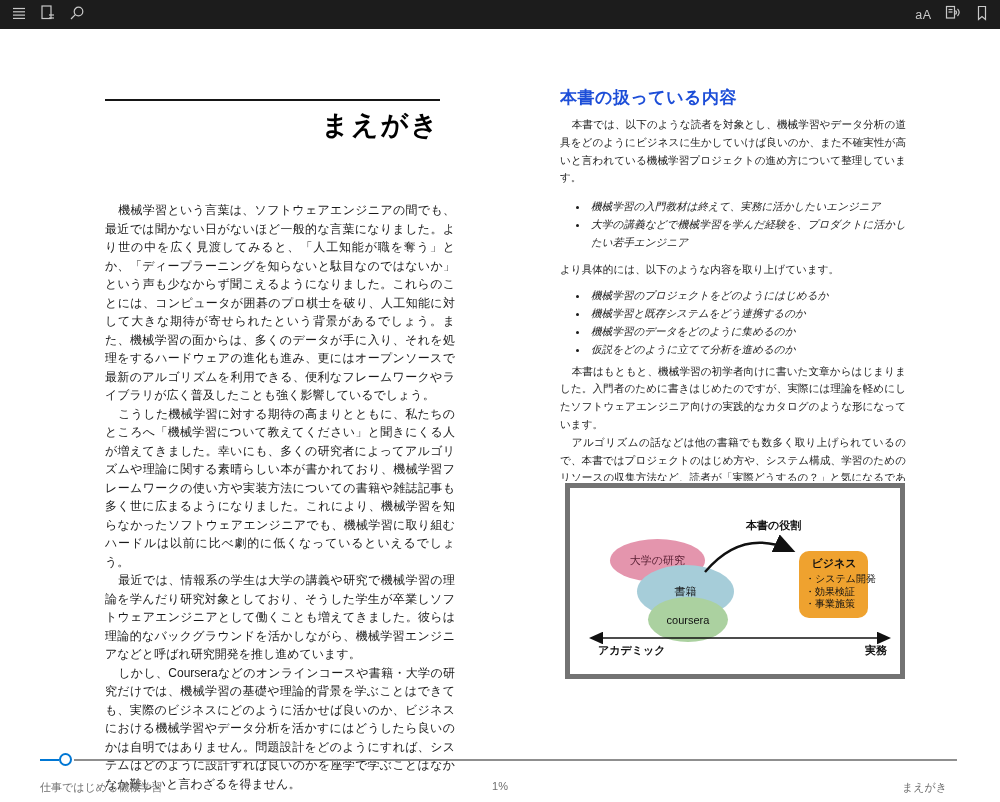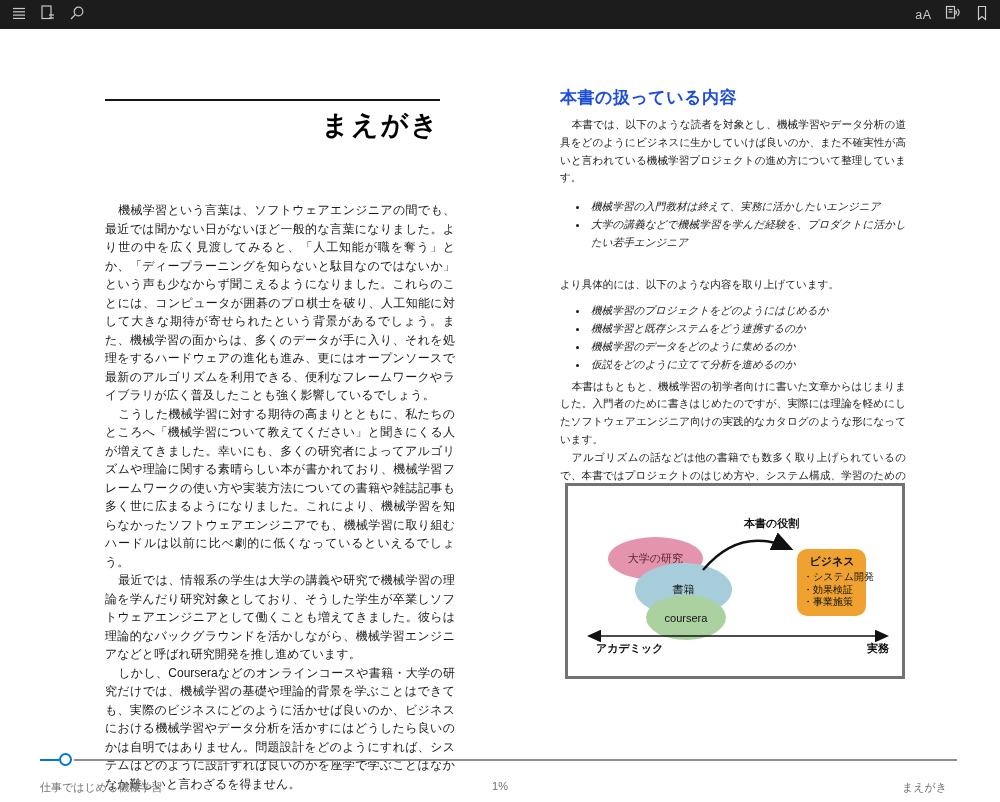--- a/index.html
+++ b/index.html
@@ -23,26 +23,26 @@
                font-size:12px; line-height:18.5px; text-align:justify; }
   .left-body p { text-indent:1.1em; }
 
   
   .right-col { position:absolute; left:560px; top:86px; width:346px; height:395px; overflow:hidden;
                color:#1a1a1a; font-size:10.6px; line-height:17.8px; text-align:justify; }
   .right-col h2 { font-size:17px; line-height:24px; color:#1d4ed8; margin-bottom:6px; letter-spacing:0.5px; }
   .right-col p.indent { text-indent:1.1em; }
   .right-col ul { margin:11px 0 0 0; padding-left:29px;font-style:italic; }
   .right-col ul li { padding-left:2px; }
-  .mt9 { margin-top:24px; }
+  .mt9 { margin-top:9px; }
   .mt4 { margin-top:4px; }
 
   
   .figure { position:absolute; left:565px; top:483px; width:340px; height:196px;
-            border:3px solid #737373; background:#fff; font-size:11px; color:#111; }
+            border:5px solid #737373; background:#fff; font-size:11px; color:#111; }
   .fig-inner { position:relative; width:100%; height:100%; }
   .fig-role { position:absolute; left:176px; top:30px; font-weight:bold; }
   .ellipse { position:absolute; border-radius:50%; display:flex; align-items:center; justify-content:center; }
   .e-univ     { left:40px; top:51px;  width:95px; height:43px; background:#e495ad; color:#5c2236; z-index:1; }
   .e-books    { left:67px; top:77px;  width:97px; height:53px; background:#a6cdd9; z-index:2; }
   .e-coursera { left:78px; top:109px; width:80px; height:45px; background:#abd1a0; z-index:3; }
   .biz-box { position:absolute; left:229px; top:63px; width:69px; height:67px; background:#efa22f;
              border-radius:10px; padding:5px 5px 0 6px; z-index:2; }
   .biz-title { text-align:center; font-size:11px; font-weight:bold; margin-bottom:3px; }
   .biz-item { font-size:10px; line-height:12.5px; white-space:nowrap;font-family:Liberation Mono, monospace; }

